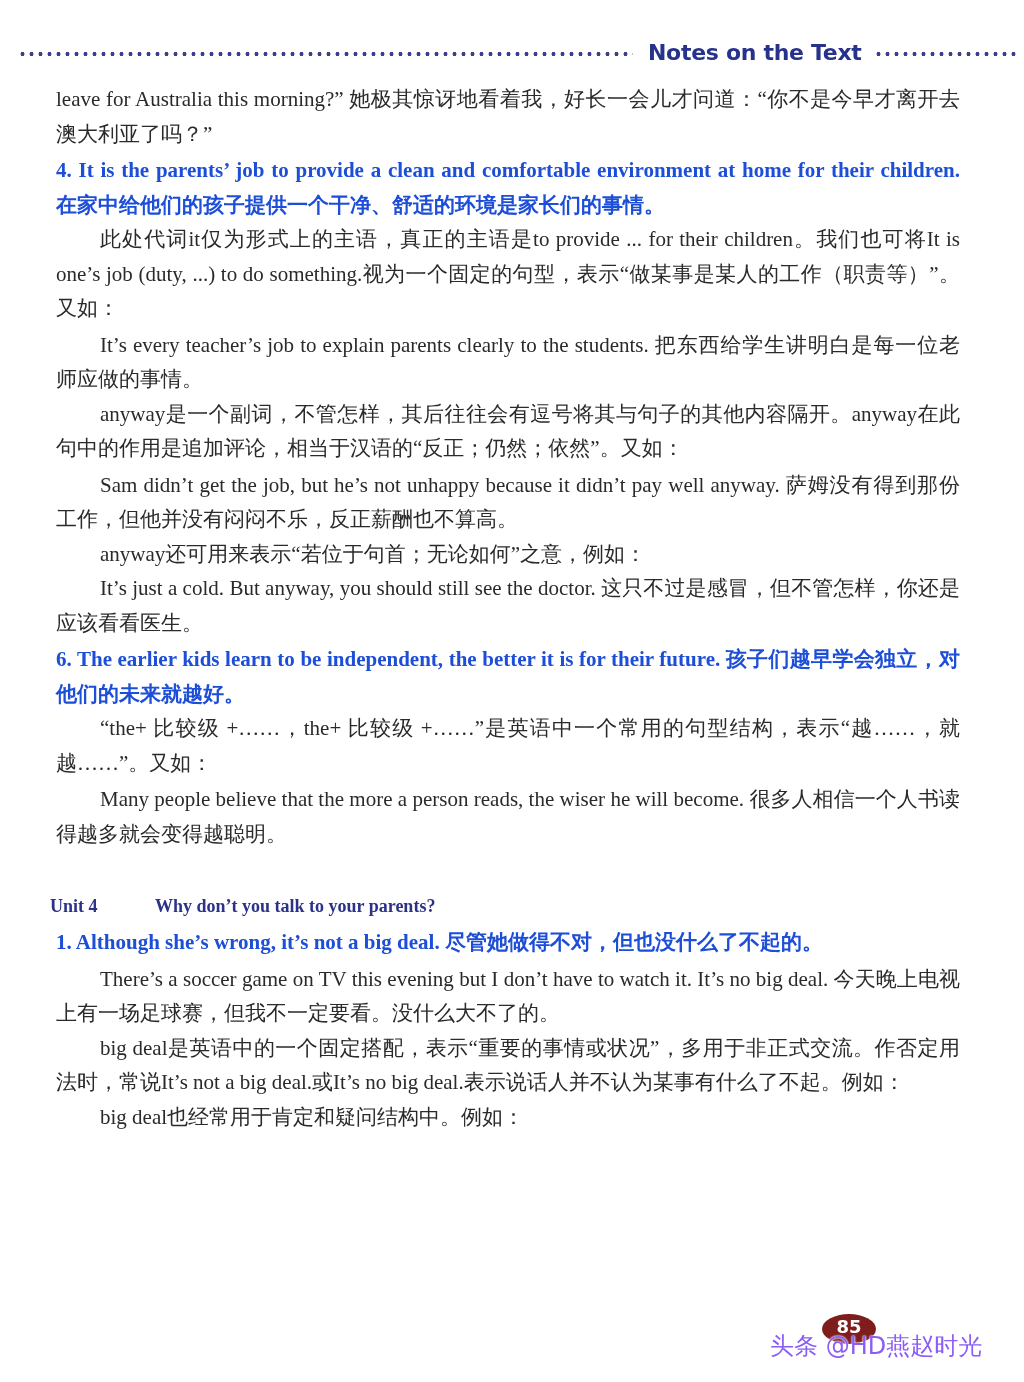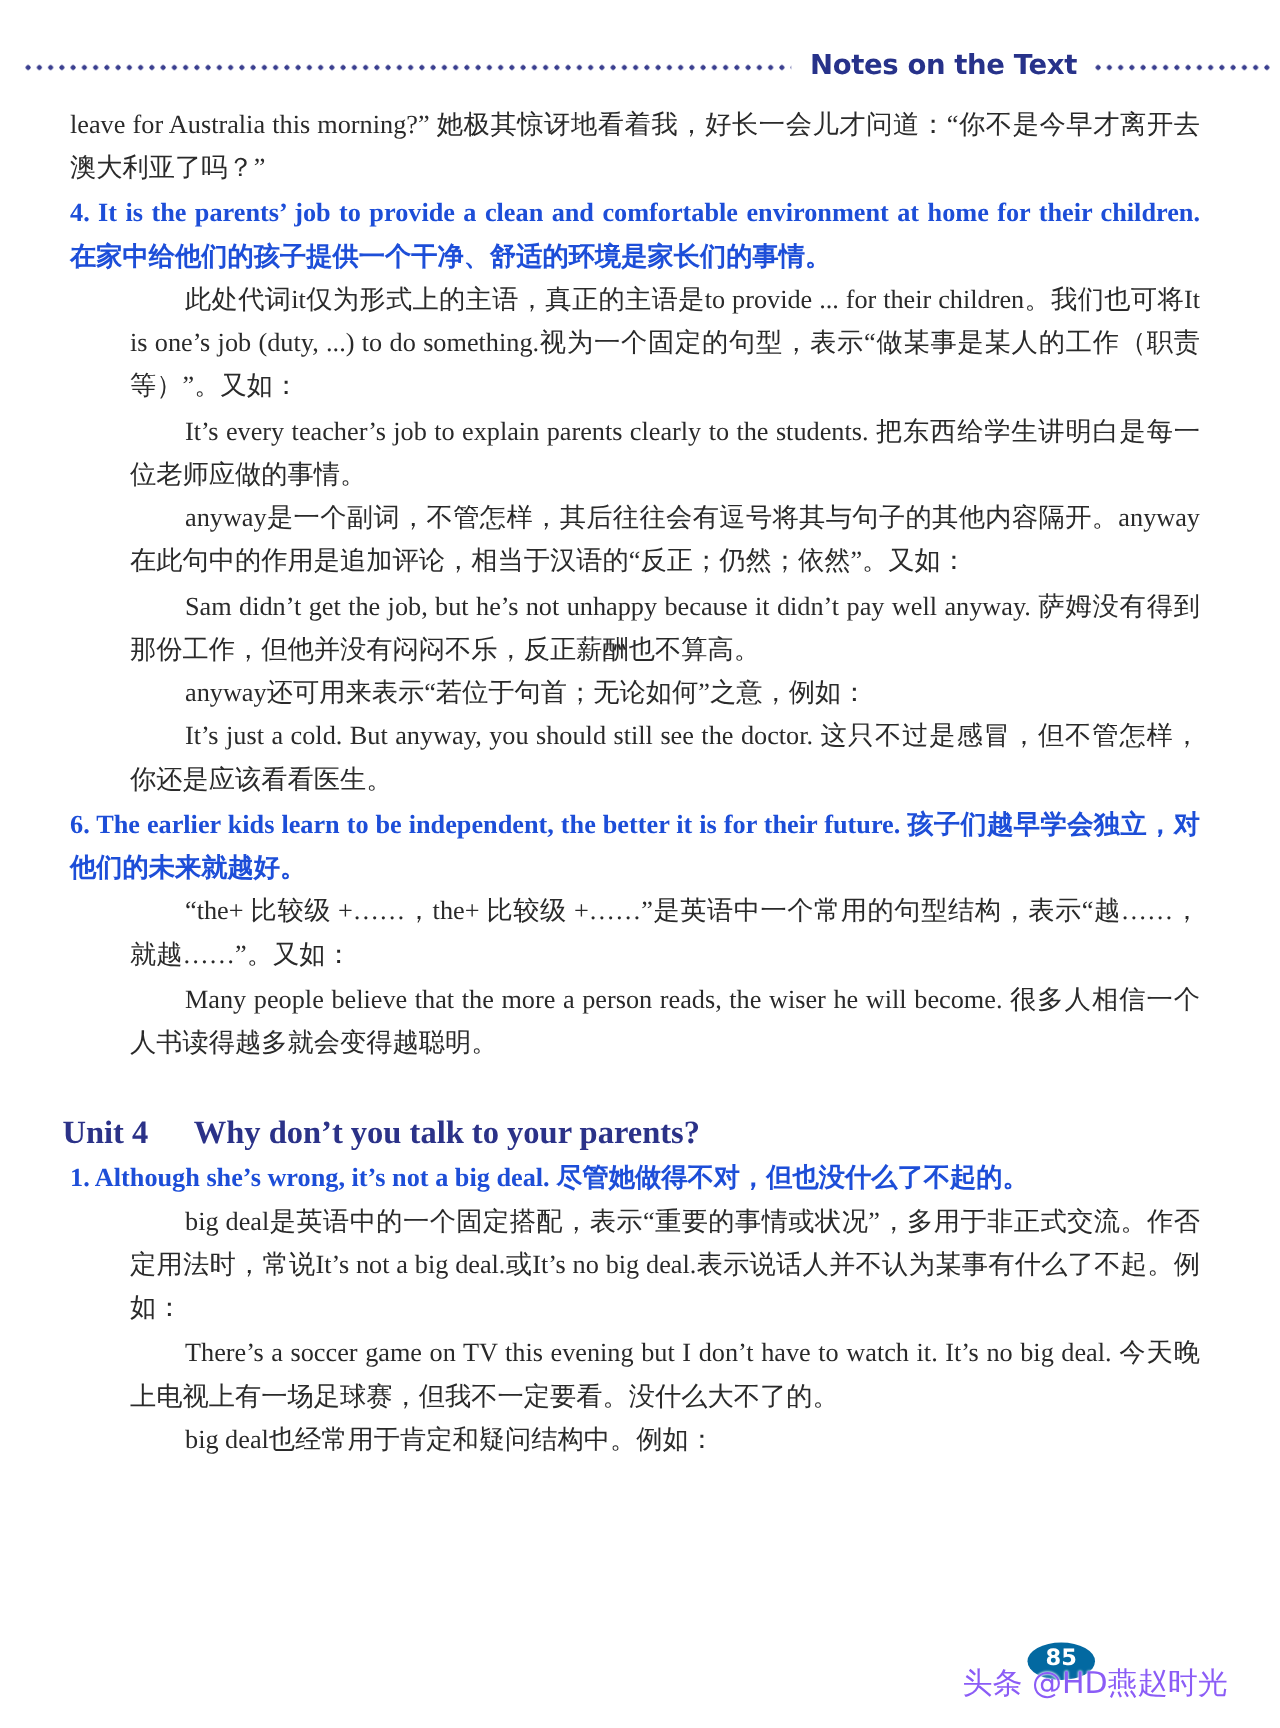--- a/index.html
+++ b/index.html
@@ -23,32 +23,32 @@
   .header-title {
     position: absolute; left: 648px; top: 0px;
     font-family: "DejaVu Sans", "Liberation Sans", sans-serif;
     font-weight: bold; font-size: 22px; color: #27328a; letter-spacing: -0.3px;
   }
   .content { position: absolute; left: 56px; top: 82px; width: 904px; }
   .p {
     font-size: 21px; line-height: 34.5px; margin: 0;
     text-align: justify; text-align-last: left;
   }
-  .indent { text-indent: 44px; margin-left: 48px; }
+  .indent { text-indent: 44px; }
   .b { font-weight: bold; color: #1d4ed8; }
   .gap { margin-top: 2px; }
   .example { margin-top: 2px; }
   .unit-heading {
-    font-size: 26px; font-weight: bold; color: #2b3288; margin: 38px 0 2px -6px;
+    font-size: 18px; font-weight: bold; color: #2b3288; margin: 38px 0 2px -6px;
     line-height: 34px;
   }
   .unit-heading .unit-num { display: inline-block; width: 105px; }
   .page-badge {
     position: absolute; left: 822px; top: 1314px; width: 54px; height: 30px;
-    border-radius: 27px / 15px; background: #0369a1;
+    border-radius: 27px / 15px; background: #7f1d1d;
     color: #ffffff; font-family: "DejaVu Sans", sans-serif; font-weight: bold;
     font-size: 18px; text-align: center; line-height: 26px;
   }
   .watermark {
     position: absolute; left: 770px; top: 1330px;
     font-family: "DejaVu Sans", "Liberation Sans", sans-serif;
     font-size: 24px; color: #8b5cf6;
     text-shadow: 0 0 2px #ffffff, 0 0 2px #ffffff;
   }
 </style>
@@ -76,19 +76,19 @@
 
   <p class="p gap"><span class="b">6.  The earlier kids learn to be independent, the better it is for their future.</span><span class="b"> 孩子们越早学会独立，对他们的未来就越好。</span></p>
   <p class="p indent">“the+ 比较级 +……，the+ 比较级 +……”是英语中一个常用的句型结构，表示“越……，就越……”。又如：</p>
   <p class="p indent example">Many people believe that the more a person reads, the wiser he will become. 很多人相信一个人书读得越多就会变得越聪明。</p>
 
   <div class="unit-heading">
     <span class="unit-num">Unit 4</span><span>Why don’t you talk to your parents?</span>
   </div>
 
   <p class="p"><span class="b">1.  Although she’s wrong, it’s not a big deal.</span><span class="b"> 尽管她做得不对，但也没什么了不起的。</span></p>
+  <p class="p indent example">There’s a soccer game on TV this evening but I don’t have to watch it. It’s no big deal. 今天晚上电视上有一场足球赛，但我不一定要看。没什么大不了的。</p>
   <p class="p indent">big deal是英语中的一个固定搭配，表示“重要的事情或状况”，多用于非正式交流。作否定用法时，常说It’s not a big deal.或It’s no big deal.表示说话人并不认为某事有什么了不起。例如：</p>
-  <p class="p indent example">There’s a soccer game on TV this evening but I don’t have to watch it. It’s no big deal. 今天晚上电视上有一场足球赛，但我不一定要看。没什么大不了的。</p>
   <p class="p indent">big deal也经常用于肯定和疑问结构中。例如：</p>
 </div>
 
 <div class="page-badge">85</div>
 <div class="watermark">头条 @HD燕赵时光</div>
 
 </body></html>

